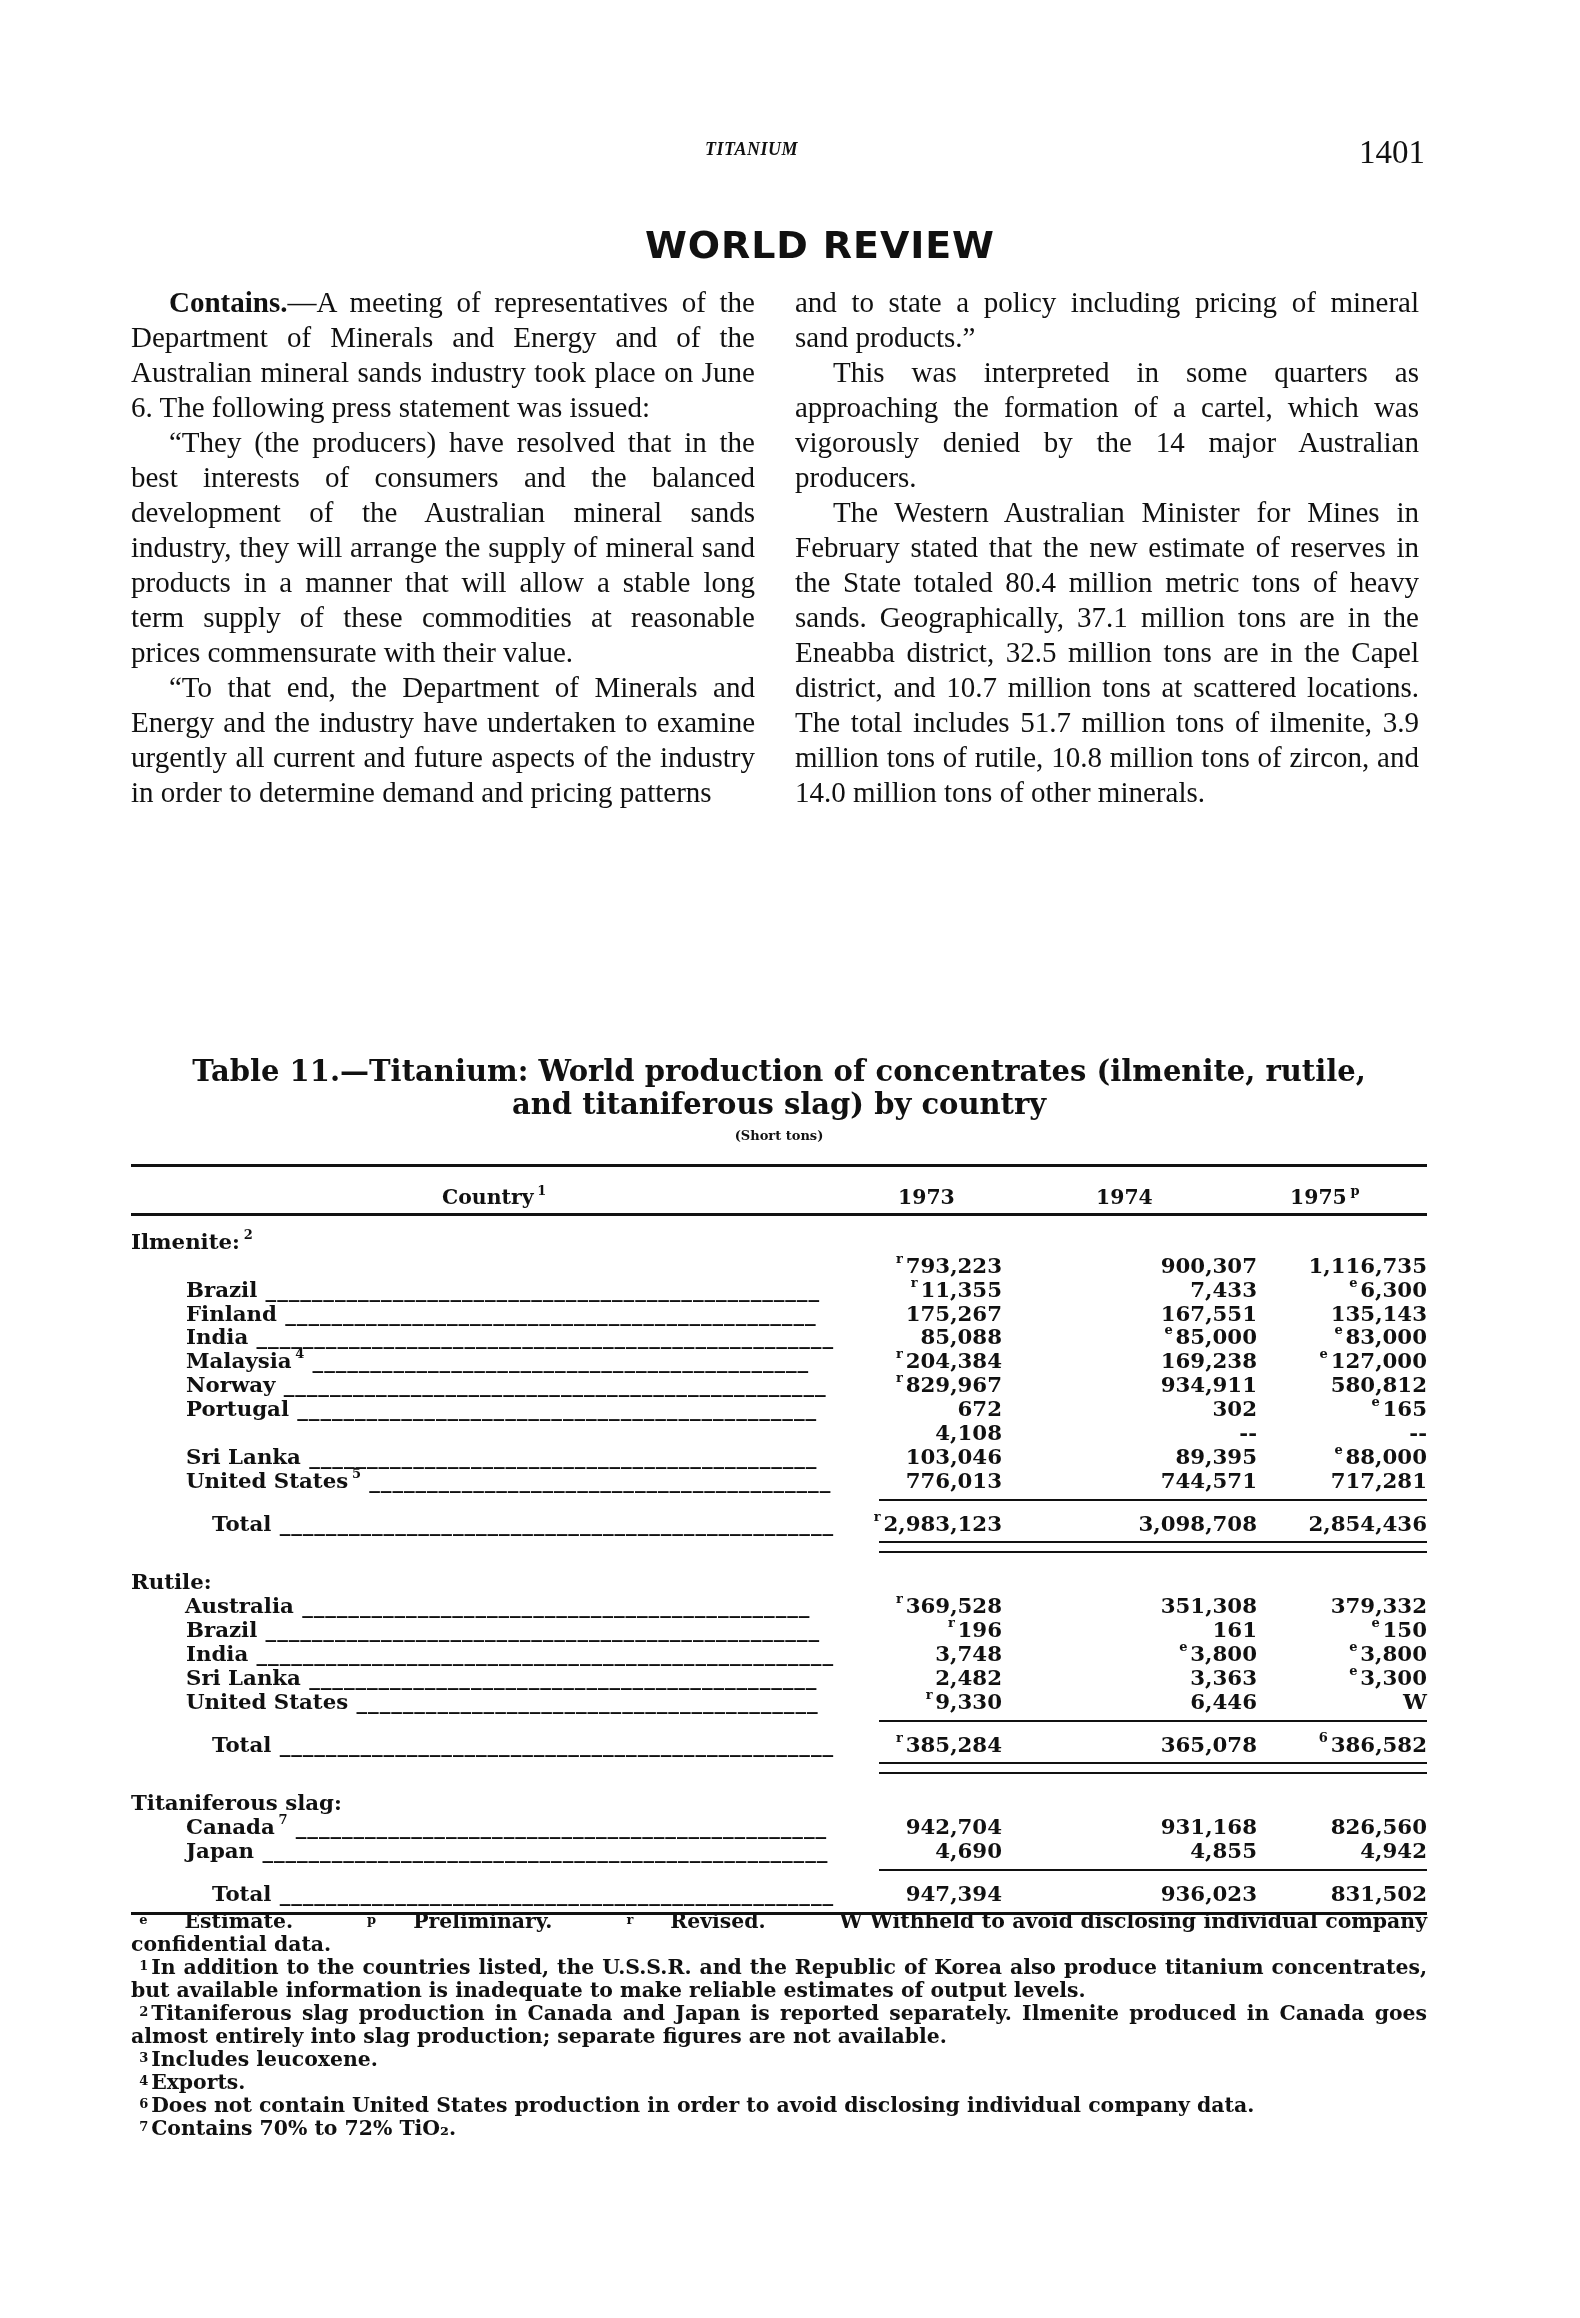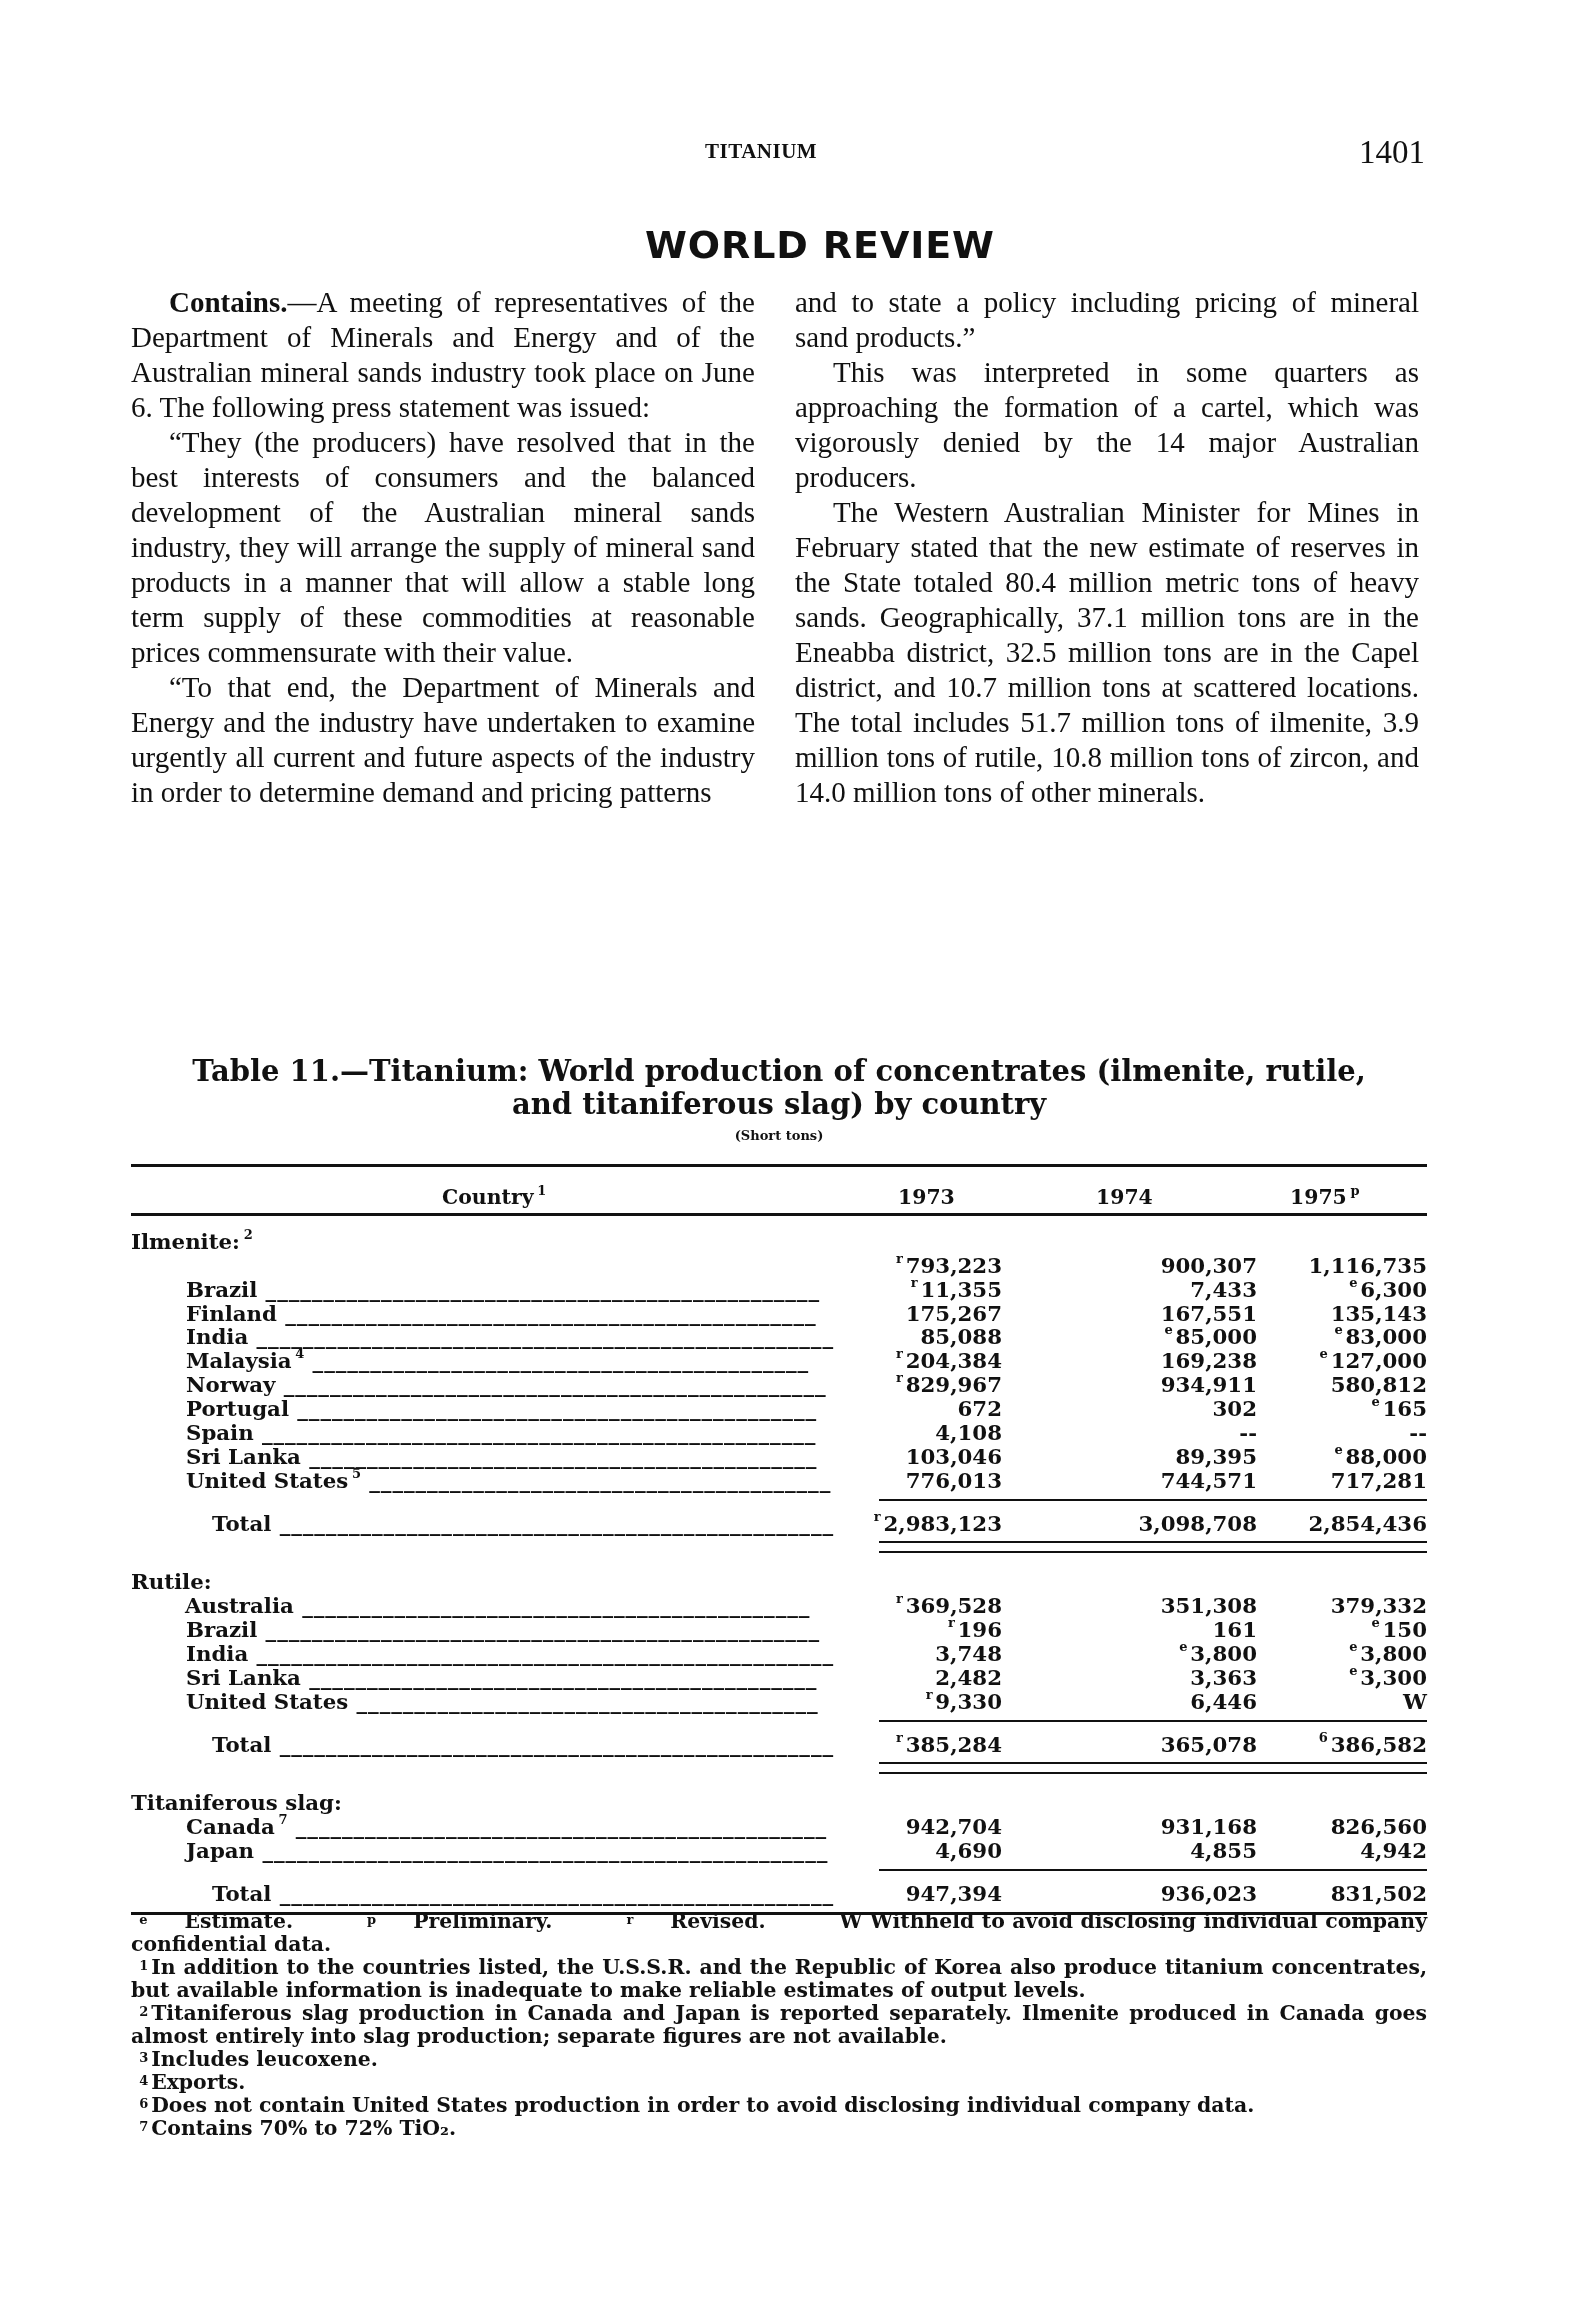--- a/index.html
+++ b/index.html
@@ -1,21 +1,21 @@
 <!DOCTYPE html>
 <html style="font-size:7.4px"><head>
 <meta charset="utf-8">
 <style>
   html, body { margin:0; padding:0; background:#ffffff; }
   body { width:1580px; height:2542px; position:relative; overflow:hidden; color:#111; }
   .serif { font-family: "Liberation Serif", "DejaVu Serif", serif; }
   .slab { font-family: "DejaVu Serif", "Liberation Serif", serif; }
   .sans { font-family: "DejaVu Sans", "Liberation Sans", sans-serif; }
 
-  #running-head { position:absolute; left:705px; top:139px; font-size:21px; letter-spacing:0.5px; font-weight:bold; }
+  #running-head { position:absolute; left:705px; top:139px; font-size:18px; letter-spacing:0.5px; font-weight:bold;font-style:italic; }
   #page-num { position:absolute; left:1359px; top:134px; font-size:33px; }
   #section-title { position:absolute; left:645px; top:223px; font-size:38px; font-weight:900; letter-spacing:0.9px; }
 
   .col { position:absolute; top:285px; width:624px; font-size:29px; line-height:35px; text-align:justify; }
   #col-left { left:131px; }
   #col-right { left:795px; }
   .col p { margin:0; text-indent:38px; }
   .lead { font-weight:bold; }
 
   #table-title { position:absolute; left:130px; width:1298px; top:1055px; text-align:center; font-size:29px; font-weight:bold; line-height:33px; }
@@ -114,21 +114,20 @@
       <span class="v v2"><span>934,911</span></span>
       <span class="v v3"><span>580,812</span></span>
     </div>
     <div class="trow" style="top: 232px;">
       <span class="label" style="left: 55px;"><span>Portugal</span><span class="lead-dots"> _____________________________________________</span></span>
       <span class="v v1"><span>672</span></span>
       <span class="v v2"><span>302</span></span>
       <span class="v v3"><span class="sup">e</span><span>165</span></span>
     </div>
     <div class="trow" style="top: 256px;">
-      <span class="label" style="left: 55px;"><span>Spain</span><span class="lead-dots"> ________________________________________________</span></span>
       <span class="v v1"><span>4,108</span></span>
       <span class="v v2"><span>--</span></span>
       <span class="v v3"><span>--</span></span>
     </div>
     <div class="trow" style="top: 280px;">
       <span class="label" style="left: 55px;"><span>Sri Lanka</span><span class="lead-dots"> ____________________________________________</span></span>
       <span class="v v1"><span>103,046</span></span>
       <span class="v v2"><span>89,395</span></span>
       <span class="v v3"><span class="sup">e</span><span>88,000</span></span>
     </div>

